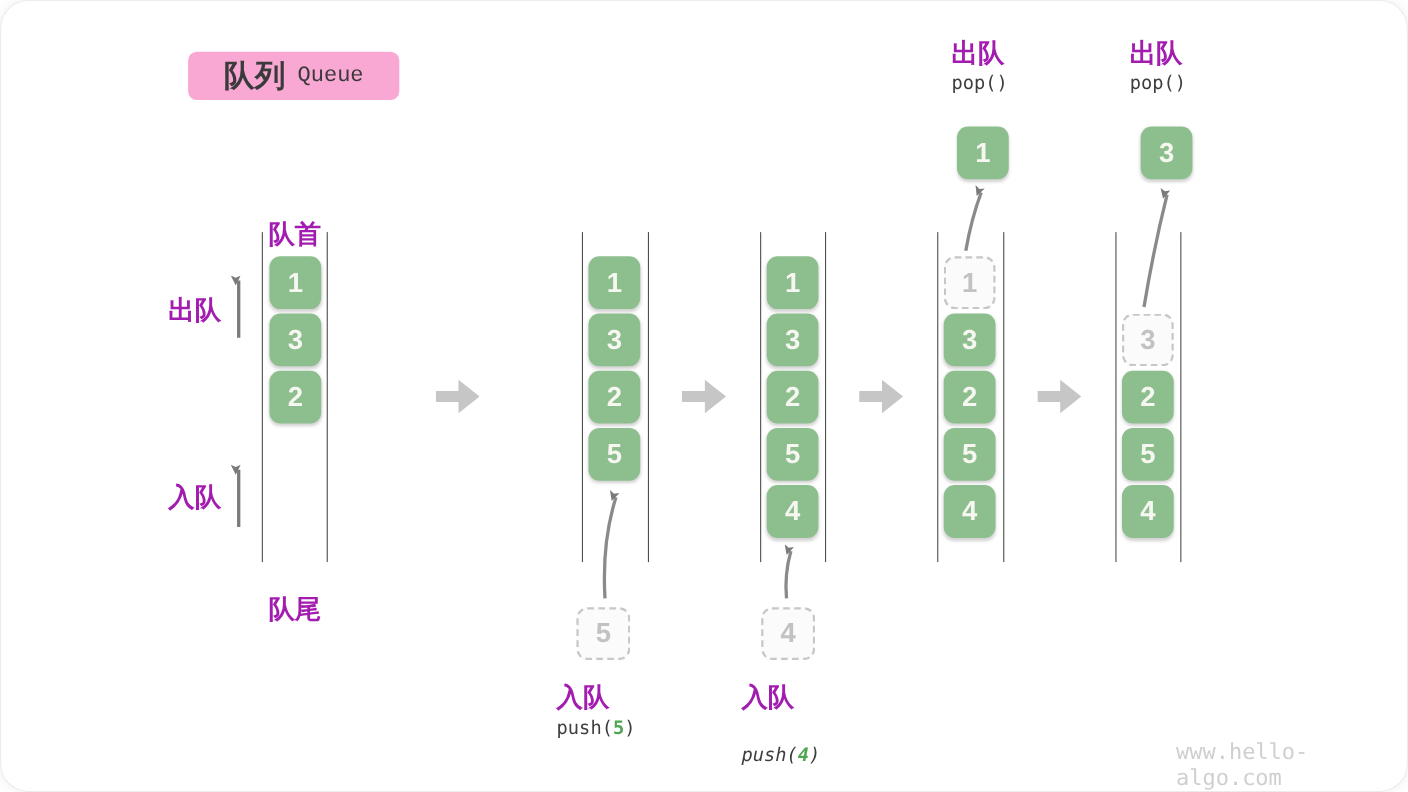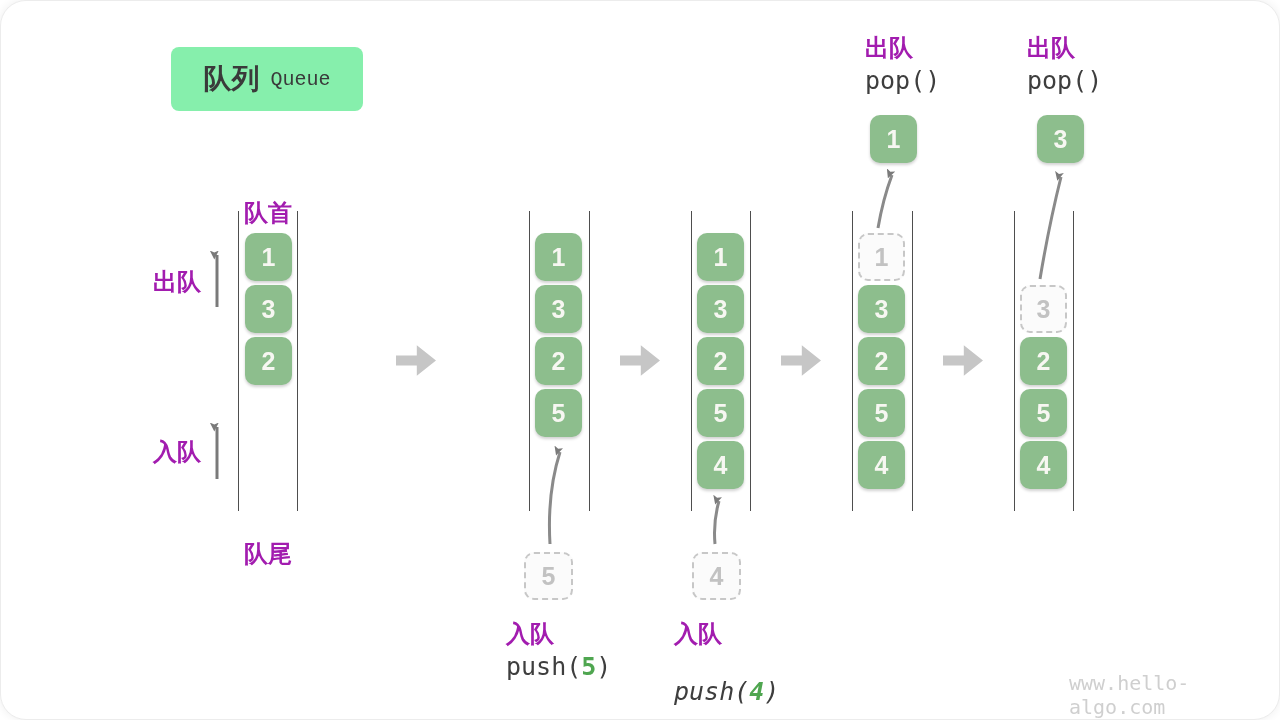--- a/index.html
+++ b/index.html
@@ -9,22 +9,22 @@
   .canvas {
     position:relative; width:1280px; height:720px;
     background:#ffffff; border-radius:26px;
     border:1px solid #ececec;
     box-shadow: 0 0 10px rgba(0,0,0,0.07);
     overflow:hidden;
   }
 
   
   .title-box {
-    position:absolute; left:170px; top:46px; width:192px; height:64px;
-    background:#86efac; border-radius:8px;
+    position:absolute; left:170px; top:46px; width:192px; height:44px;
+    background:#f9a8d4; border-radius:8px;
     display:flex; align-items:center; justify-content:center; gap:11px;
   }
   .title-zh { font-size:28px; font-weight:bold; color:#3a3a3a; }
   .title-en { font-size:20px; color:#3a3a3a; font-family:Liberation Mono, monospace; }
 
   
   .lbl { position:absolute; font-weight:bold; color:#a21caf; font-size:24px; }
   .lbl.center { width:60px; text-align:center; }
 
   
@@ -52,21 +52,21 @@
 
   
   .barrow {
     position:absolute; top:343px; width:40px; height:33px; background:#c6c6c6;
     clip-path:polygon(0 35%, 52% 35%, 52% 4%, 100% 50%, 52% 96%, 52% 65%, 0 65%);
   }
 
   
   .op-code {
     position:absolute; font-family:"DejaVu Sans Mono",monospace;
-    font-size:25px; color:#3e3e3e;
+    font-size:17px; color:#3e3e3e;
   }
   .op-code .g { color:#4fa650; font-weight:bold; }
 
   .overlay { position:absolute; left:0; top:0; pointer-events:none; }
 
   .watermark {
     position:absolute; left:1068px; top:670px;
     font-family:"DejaVu Sans Mono",monospace; font-size:20px; color:#cfcfcf;
   }
 </style>

